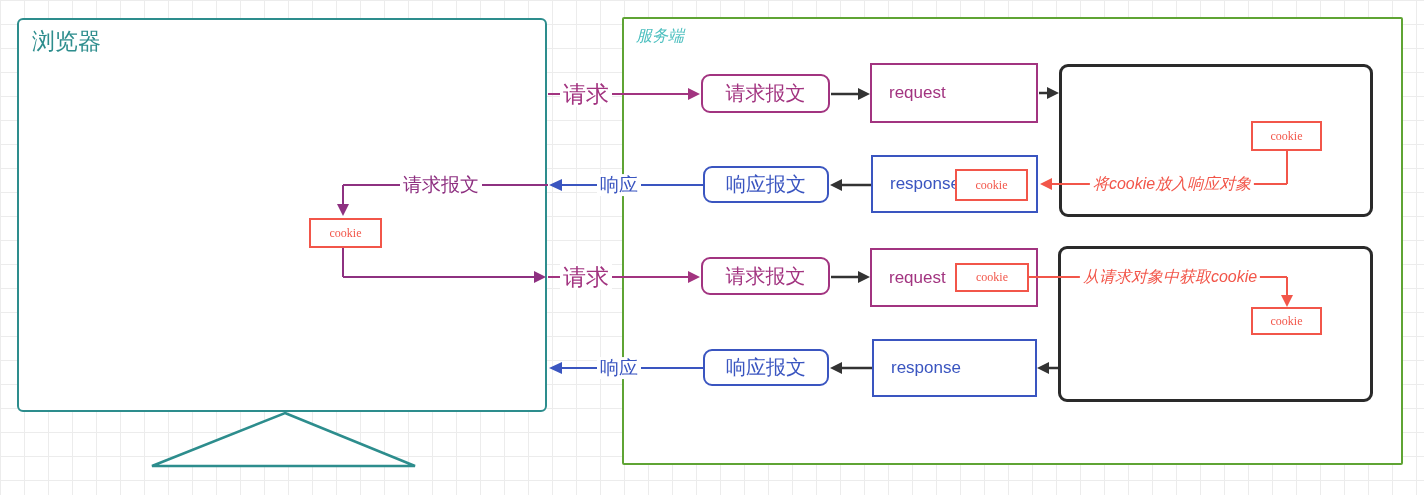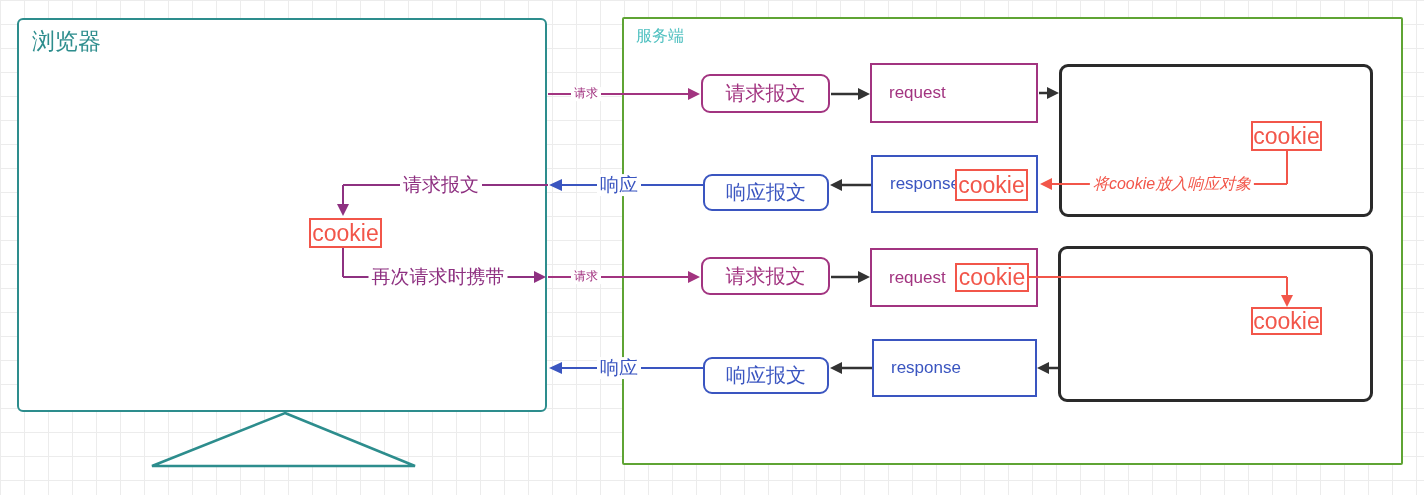--- a/index.html
+++ b/index.html
@@ -8,49 +8,49 @@
     position:relative;width:1424px;height:495px;overflow:hidden;
     background-color:#fff;
     background-image:
       linear-gradient(var(--grid,#ececec) 1px, transparent 1px),
       linear-gradient(90deg, var(--grid,#ececec) 1px, transparent 1px);
     background-size:24px 24px;
   }
   .box{position:absolute;background:#fff;box-sizing:border-box;}
   .browser-box{left:17px;top:18px;width:530px;height:394px;border:2.5px solid var(--teal,#2d8d8d);border-radius:6px;z-index:1;}
   .browser-title{position:absolute;left:13px;top:6px;font-size:23px;color:var(--teal,#2d8d8d);}
-  .server-box{left:622px;top:17px;width:781px;height:448px;border:2.5px solid var(--green,#5fa434);border-radius:2px;z-index:1;}
+  .server-box{left:622px;top:17px;width:781px;height:448px;border:2.5px solid var(--green,#5fa434);border-radius:2px;z-index:1;font-style:italic;}
   .server-title{position:absolute;left:12px;top:7px;font-size:16px;color:var(--teal-light,#4fc0c0);}
   .black-box{border:3px solid var(--dark,#2a2a2a);border-radius:9px;z-index:2;}
   .bb-top{left:1059px;top:64px;width:314px;height:153px;}
   .bb-bottom{left:1058px;top:246px;width:315px;height:156px;}
   .pill{border-radius:9px;border:2.5px solid;display:flex;align-items:center;justify-content:center;font-size:20px;z-index:3;}
   .pill.m{border-color:var(--magenta,#a23480);color:var(--magenta,#a23480);font-family:Liberation Serif, serif;}
-  .pill.b{border-color:var(--blue,#3a55c0);color:var(--blue,#3a55c0);margin-top:8px;}
+  .pill.b{border-color:var(--blue,#3a55c0);color:var(--blue,#3a55c0);}
   .req-msg-1{left:701px;top:74px;width:129px;height:39px;}
   .resp-msg-1{left:703px;top:166px;width:126px;height:37px;}
   .req-msg-2{left:701px;top:257px;width:129px;height:38px;}
   .resp-msg-2{left:703px;top:349px;width:126px;height:37px;}
   .obj{border:2.5px solid;display:flex;align-items:center;font-size:17px;padding-left:17px;z-index:3;}
   .obj.m{border-color:var(--magenta,#a23480);color:var(--magenta,#a23480);}
   .obj.b{border-color:var(--blue,#3a55c0);color:var(--blue,#3a55c0);}
   .req-obj-1{left:870px;top:63px;width:168px;height:60px;}
   .resp-obj-1{left:871px;top:155px;width:167px;height:58px;}
   .req-obj-2{left:870px;top:248px;width:168px;height:59px;}
   .resp-obj-2{left:872px;top:339px;width:165px;height:58px;}
-  .cookie{border:2.5px solid var(--red,#f2564a);color:var(--red,#f2564a);background:#fff;display:flex;align-items:center;justify-content:center;font-size:23px;box-sizing:border-box;z-index:4;}
+  .cookie{border:2.5px solid var(--red,#f2564a);color:var(--red,#f2564a);background:#fff;display:flex;align-items:center;justify-content:center;font-size:12px;box-sizing:border-box;z-index:4;font-family:Liberation Serif, serif;}
   .chip{position:absolute;}
   .chip1{left:82px;top:12px;width:73px;height:32px;}
   .chip2{left:83px;top:13px;width:74px;height:29px;}
   .ck-browser{position:absolute;left:309px;top:218px;width:73px;height:30px;}
   .ck-top{position:absolute;left:1251px;top:121px;width:71px;height:30px;}
   .ck-bottom{position:absolute;left:1251px;top:307px;width:71px;height:28px;}
   .overlay{position:absolute;left:0;top:0;z-index:5;pointer-events:none;}
   .lbl{position:absolute;transform:translate(-50%,-50%);background:#fff;padding:0 3px;white-space:nowrap;z-index:6;line-height:1.15;}
-  .lbl.m{color:var(--magenta,#a23480);font-size:12px;}
+  .lbl.m{color:var(--magenta,#a23480);font-size:23px;}
   .lbl.p{color:var(--purple,#8e3181);font-size:19px;}
   .lbl.b{color:var(--blue,#3a55c0);font-size:19px;margin-left:29px;}
   .lbl.r{color:var(--red,#f2564a);font-size:16px;font-style:italic;}
   .s-magenta{stroke:var(--magenta,#a23480);stroke-width:2;fill:none;}
   .f-magenta{fill:var(--magenta,#a23480);stroke:none;}
   .s-purple{stroke:var(--purple,#8e3181);stroke-width:2;fill:none;}
   .f-purple{fill:var(--purple,#8e3181);stroke:none;}
   .s-blue{stroke:var(--blue,#3a55c0);stroke-width:2;fill:none;}
   .f-blue{fill:var(--blue,#3a55c0);stroke:none;}
   .s-black{stroke:var(--arrow-black,#333);stroke-width:2.5;fill:none;}
@@ -192,18 +192,18 @@
     <g>
       <line class="s-red" x1="1028" y1="277" x2="1287" y2="277"></line>
       <line class="s-red" x1="1287" y1="277" x2="1287" y2="296"></line>
       <polygon class="f-red" points="1287,307 1281,295 1293,295"></polygon>
     </g>
   </svg>
 
   <span class="lbl m" style="left:586px;top:94px;">请求</span>
   <span class="lbl b" style="left:590px;top:185px;">响应</span>
   <span class="lbl p" style="left:441px;top:185px;">请求报文</span>
-  <span class="lbl p" style="left:438px;top:277px;">再次请求时携带</span>
   <span class="lbl m" style="left:586px;top:277px;">请求</span>
   <span class="lbl b" style="left:590px;top:368px;">响应</span>
   <span class="lbl r" style="left:1172px;top:184px;">将cookie放入响应对象</span>
+  <span class="lbl r" style="left:1170px;top:277px;">从请求对象中获取cookie</span>
 
 </div>
 
 </body></html>

